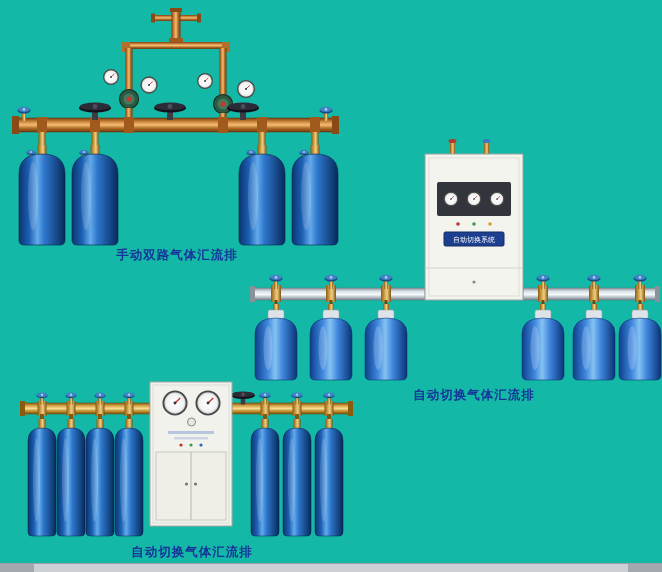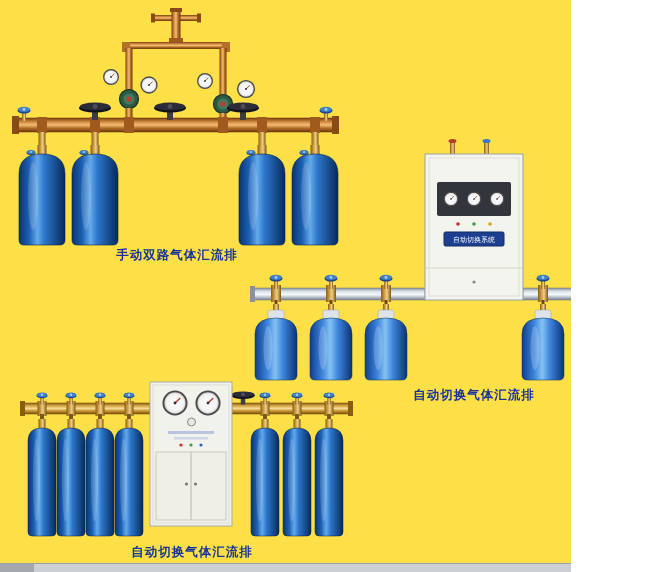--- a/index.html
+++ b/index.html
@@ -1,18 +1,18 @@
 <!DOCTYPE html>
 <html style="--caption-color: #16339b;"><head>
 <meta charset="utf-8">
 <style>
   * { margin:0; padding:0; box-sizing:border-box; }
   html,body { background:#ffffff; }
   body { font-family:"Liberation Sans","DejaVu Sans",sans-serif; }
-  #canvas { position:relative; width:571px; height:572px; background:#fde047; overflow:hidden; }
+  #canvas { position:relative; width:662px; height:572px; background:#14b8a6; overflow:hidden; }
   .fig { position:absolute; }
   .caption {
     position:absolute; text-align:center;
     font-size:12.5px; font-weight:bold; letter-spacing:1px;
     color:var(--caption-color,#16339b);
   }
   svg text { font-family:"Liberation Sans","DejaVu Sans",sans-serif; }
   .bottom-strip { position:absolute; left:0; top:563px; width:662px; height:9px;
     background:#ccd0d4; border-top:1px solid #9aa0a6; }
   .bottom-strip .end { position:absolute; top:0; width:34px; height:8px; background:#a2a8ae; }

